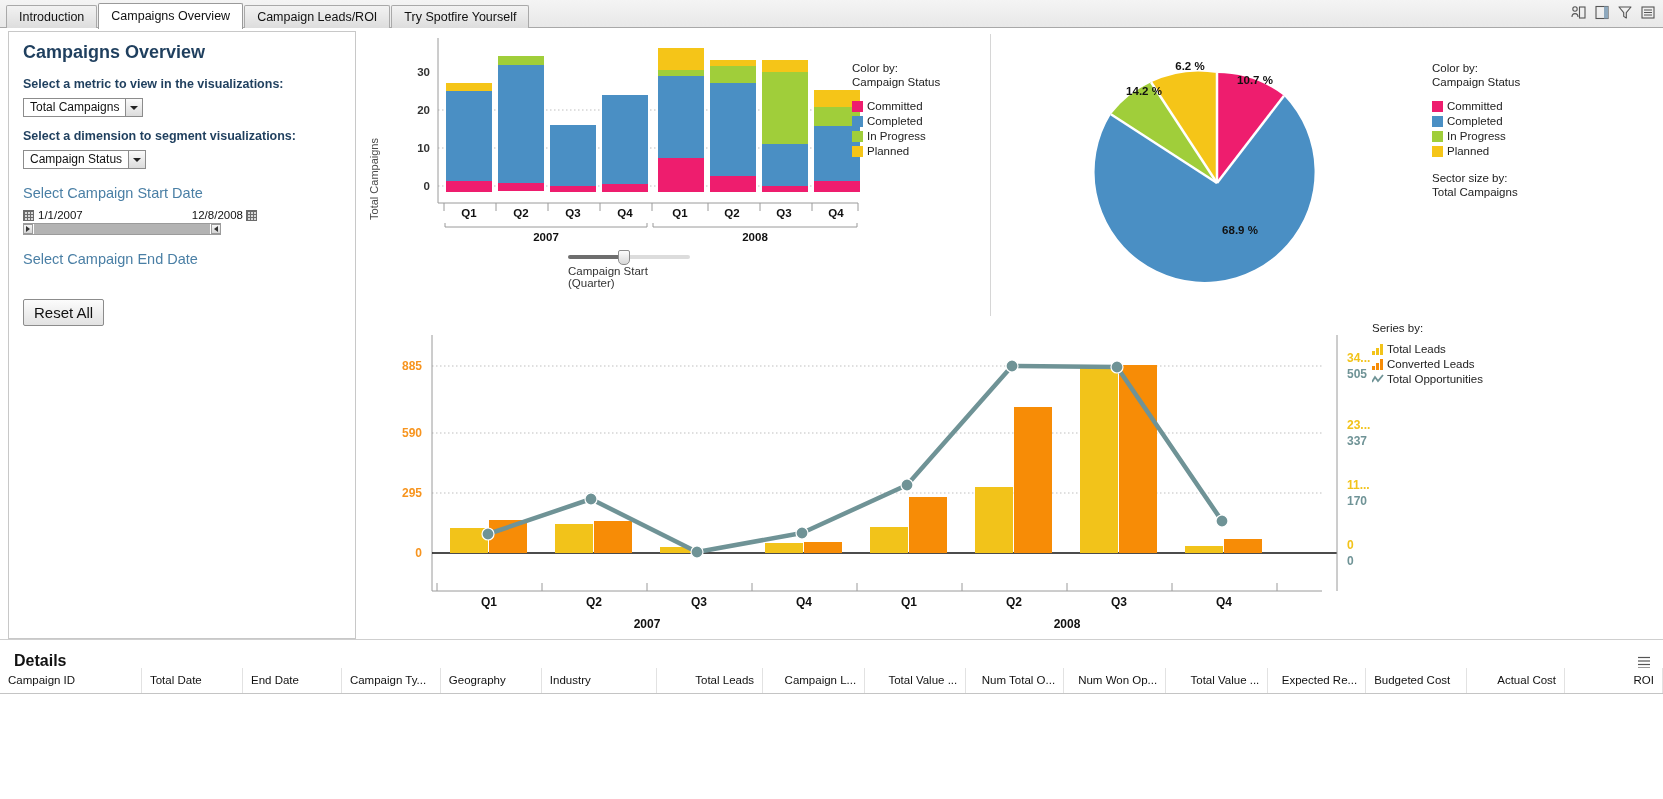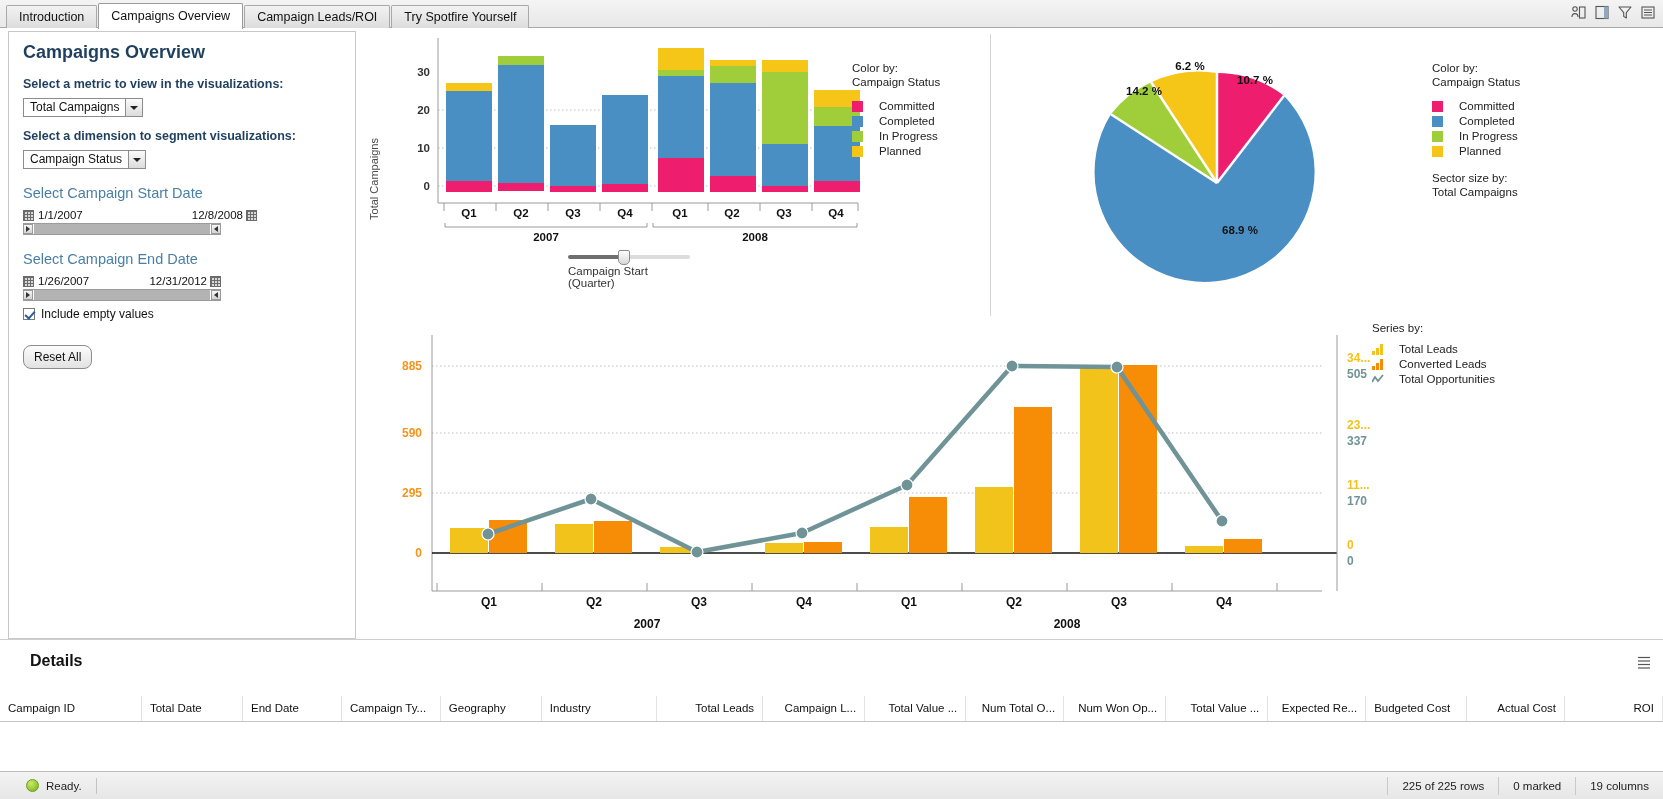--- a/index.html
+++ b/index.html
@@ -89,47 +89,47 @@
   .cbrow { display: flex; align-items: center; margin-top: 6px; font-size: 12px; color: #111; }
   .cb {
     width: 12px; height: 12px; border: 1px solid #7a7a7a; background: #fff;
     margin-right: 6px; position: relative;
   }
   .cb::after {
     content: ""; position: absolute; left: 3px; top: 0px; width: 4px; height: 8px;
     border: solid #2a5d9e; border-width: 0 2px 2px 0; transform: rotate(42deg);
   }
   .btn {
-    margin-top: 24px; display: inline-block; padding: 4px 10px; font-size: 12px;
-    background: linear-gradient(#fcfcfc,#e2e2e2); border: 1px solid #8c8c8c; border-radius: 8px;
+    margin-top: 24px; display: inline-block; padding: 4px 10px; font-size: 15px;
+    background: linear-gradient(#fcfcfc,#e2e2e2); border: 1px solid #8c8c8c; border-radius: 2px;
     color: #111; cursor: default;
   }
 
   
   .panel { position: absolute; background: #fff; }
   #bar-panel   { left: 362px; top: 3px;   width: 628px; height: 288px; }
   #pie-panel   { left: 992px; top: 3px;   width: 671px; height: 288px; }
   #combo-panel { left: 362px; top: 293px; width: 1301px; height: 318px; }
 
   .vdivider { position: absolute; top: 6px; bottom: 6px; width: 1px; background: #d6d6d6; }
 
   .legend-title { font-size: 11.5px; color: #222; line-height: 14px; }
-  .legend-item { display: flex; align-items: center; font-size: 11.5px; color: #222; line-height: 15px; gap: 12px; }
+  .legend-item { display: flex; align-items: center; font-size: 11.5px; color: #222; line-height: 15px; }
   .swatch { width: 11px; height: 11px; margin-right: 4px; flex: none; }
 
   .axis-title { font-size: 11px; fill: #4a4a4a; }
 
   
   #details {
     position: absolute; left: 0; top: 611px; width: 1663px; height: 160px;
     border-top: 1px solid #cfcfcf; background: #fff;
   }
-  #details-title { position: absolute; left: 30px; top: 12px; font-size: 16px; font-weight: bold; color: #111; }
+  #details-title { position: absolute; left: 14px; top: 12px; font-size: 16px; font-weight: bold; color: #111; }
   #details-menu-icon { position: absolute; right: 12px; top: 16px; }
-  #details-table { position: absolute; left: 0; top: 56px; width: 1517px; }
+  #details-table { position: absolute; left: 0; top: 28px; width: 1517px; }
   #details-table table { width: 1663px; border-collapse: collapse; table-layout: fixed; }
   #details-table th {
     font-size: 11.5px; font-weight: normal; color: #111;
     border-bottom: 1px solid #c4c4c4; border-right: 1px solid #e2e2e2;
     padding: 6px 8px 7px; text-align: right; white-space: nowrap; overflow: hidden;
     background: #fff;
   }
   #details-table th.left { text-align: left; }
 
   
@@ -223,41 +223,20 @@
           <div class="hl">
               <i></i>
             </div>
           <div class="hr">
               <i></i>
             </div>
         </div>
       </div>
 
       <div class="sect-head">Select Campaign End Date</div>
-      <div style="width:198px">
-        <div class="daterow">
-          <span class="cal"></span>
-          <span class="lo">1/26/2007</span>
-          <span class="hi">12/31/2012</span>
-          <span class="cal"></span>
-        </div>
-        <div class="slider">
-          <div class="fill"></div>
-          <div class="hl">
-              <i></i>
-            </div>
-          <div class="hr">
-              <i></i>
-            </div>
-        </div>
-        <div class="cbrow">
-          <span class="cb"></span>
-          <span>Include empty values</span>
-        </div>
-      </div>
 
       <div class="btn">Reset All</div>
     </div>
 
     <div class="panel" id="bar-panel">
       <svg width="628" height="288" viewBox="0 0 628 288">
 
         <text class="axis-title" x="16" y="148" transform="rotate(-90 16 148)" text-anchor="middle" font-family="Liberation Sans, sans-serif" font-size="11" fill="#4a4a4a">Total Campaigns</text>
 
         <g stroke="#bfbfbf" stroke-dasharray="1.5,2.5" stroke-width="1">
@@ -624,24 +603,14 @@
               <th class="left">Budgeted Cost</th>
               <th>Actual Cost</th>
               <th>ROI</th>
             </tr>
           </thead>
         </table>
       </div>
     </div>
   </div>
 
-  <div id="statusbar">
-    <span id="status-dot"></span>
-    <span>Ready.</span>
-    <span class="status-sep"></span>
-    <span id="status-right">
-      <span class="cell">225 of 225 rows</span>
-      <span class="cell">0 marked</span>
-      <span class="cell">19 columns</span>
-    </span>
-  </div>
 
 </div>
 
 </body></html>

